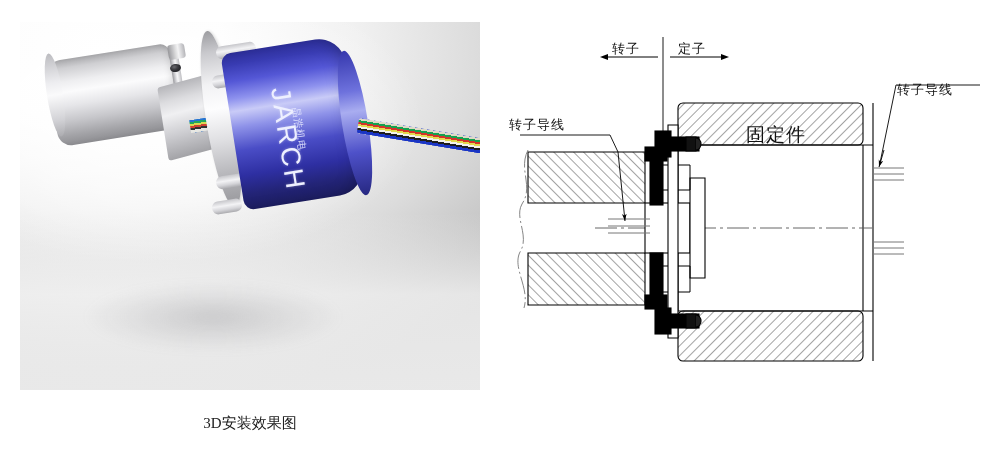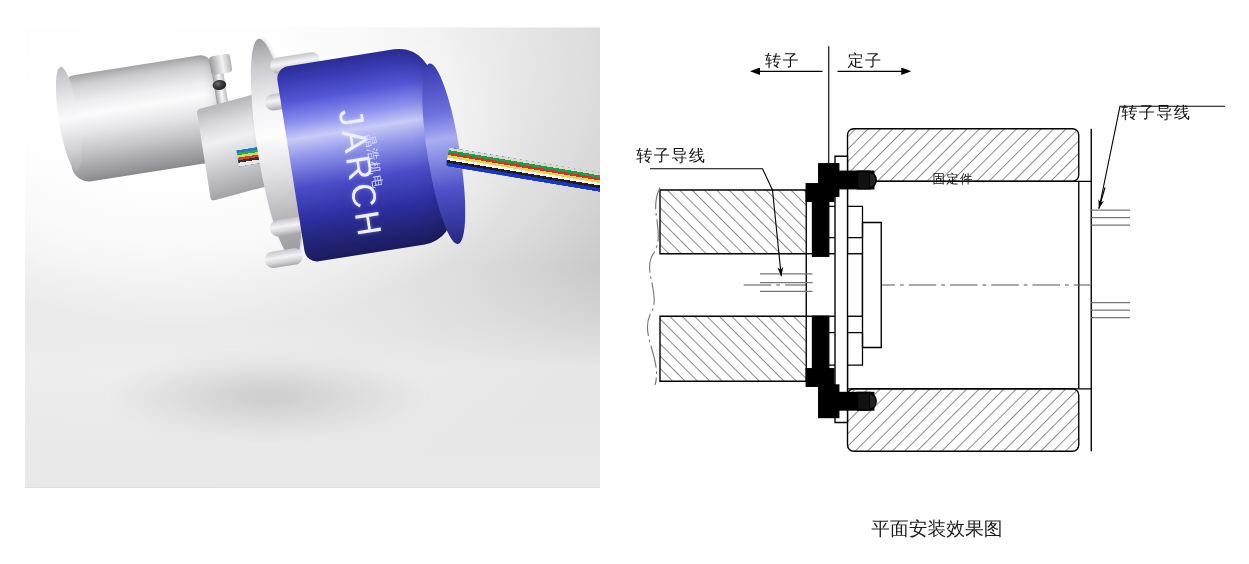--- a/index.html
+++ b/index.html
@@ -228,21 +228,21 @@
     font-family: Liberation Mono, monospace;
     font-size: 13px;
     color: #111111;
     white-space: nowrap;
     letter-spacing: 1px;
   }
   #lbl-rotor-arrow  { left: 612px; top: 40px; }
   #lbl-stator-arrow { left: 678px; top: 40px; text-align: center; }
   #lbl-rotor-wire   { left: 493px; top: 116px; margin-left: 16px; }
   #lbl-stator-wire  { left: 897px; top: 81px; }
-  #lbl-fixed-part   { left: 746px; top: 136px; font-size: 10px; }
+  #lbl-fixed-part   { left: 746px; top: 122px; font-size: 19px; }
 </style>
 </head>
 <body>
 
 <div id="page">
 
   <div id="render-panel">
     <div id="render-floor"></div>
     <div id="render-softshadow"></div>
 
@@ -374,15 +374,15 @@
       </g>
     </svg>
   </div>
 
   <div class="dlabel" id="lbl-rotor-arrow">转子</div>
   <div class="dlabel" id="lbl-stator-arrow">定子</div>
   <div class="dlabel" id="lbl-rotor-wire">转子导线</div>
   <div class="dlabel" id="lbl-stator-wire">转子导线</div>
   <div class="dlabel" id="lbl-fixed-part">固定件</div>
 
-  <div class="caption" id="caption-flat">平面安装效果图</div>
+  <div class="caption" id="caption-3d">3D安装效果图</div>
 
 </div>
 
 </body></html>

